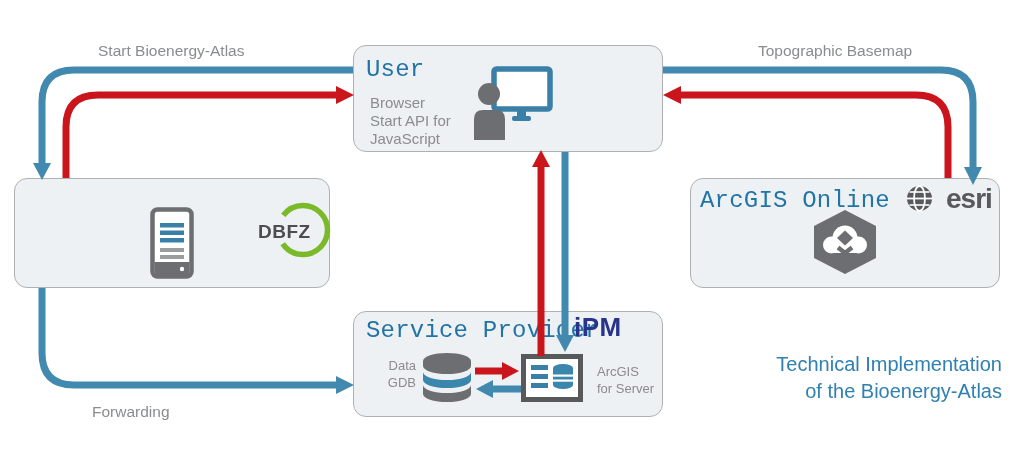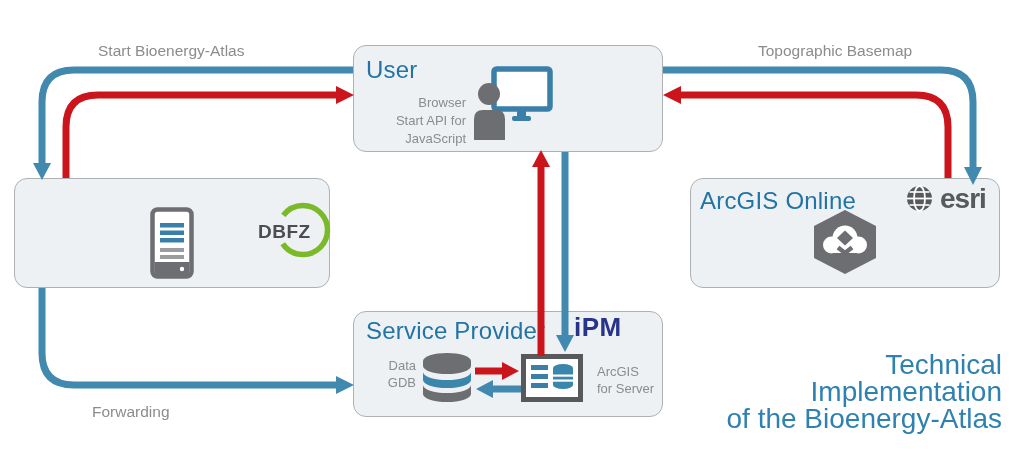--- a/index.html
+++ b/index.html
@@ -12,43 +12,43 @@
   .canvas{
     position:relative;width:1024px;height:475px;background:#ffffff;overflow:hidden;
     font-family:"Liberation Sans", sans-serif;
   }
   .node{
     position:absolute;background:var(--node-bg);
     border:1.5px solid var(--node-border);border-radius:13px;box-sizing:border-box;
   }
   .node-title{
     position:absolute;font-size:24px;font-weight:500;color:var(--title-blue);
-    letter-spacing:0.2px;white-space:nowrap;
+    letter-spacing:0.2px;white-space:nowrap;font-family:Liberation Mono, monospace;
   }
   .edge-label{
     position:absolute;font-size:15.5px;color:var(--label-gray);
     line-height:21px;white-space:nowrap;
   }
   .small-label{
     position:absolute;font-size:13px;color:var(--label-gray);line-height:17px;
   }
   .subtitle{
-    position:absolute;font-size:13px;color:var(--label-gray);line-height:18px;text-align:right;
+    position:absolute;font-size:15px;color:var(--label-gray);line-height:18px;
   }
   .caption{
     position:absolute;left:700px;top:351px;width:302px;text-align:right;
-    font-size:28px;color:var(--caption-blue);line-height:27px;font-weight:500;
+    font-size:20px;color:var(--caption-blue);line-height:27px;font-weight:500;
   }
   .edges{position:absolute;left:0;top:0;z-index:5;pointer-events:none;}
   .stroke-blue{stroke:var(--blue-arrow);stroke-width:7;fill:none;}
   .stroke-red{stroke:var(--red-arrow);stroke-width:7;fill:none;}
   .head-blue{fill:var(--blue-arrow);stroke:none;}
   .head-red{fill:var(--red-arrow);stroke:none;}
   .icon{position:absolute;}
-  .esri-logo{position:absolute;left:905px;top:184px;display:flex;align-items:center;gap:6px;}
+  .esri-logo{position:absolute;left:905px;top:184px;display:flex;align-items:center;gap:12px;}
   .esri-text{font-size:28px;font-weight:bold;color:var(--esri-gray);letter-spacing:-1px;line-height:28px;}
   .ipm-logo{
     position:absolute;left:574px;top:314px;font-size:26px;font-weight:bold;
     color:var(--ipm-navy);letter-spacing:0.5px;line-height:26px;
   }
   .dbfz-text{font:bold 19px "Liberation Sans",sans-serif;fill:var(--dbfz-text);letter-spacing:0.5px;}
 </style>
 </head>
 <body>
 

